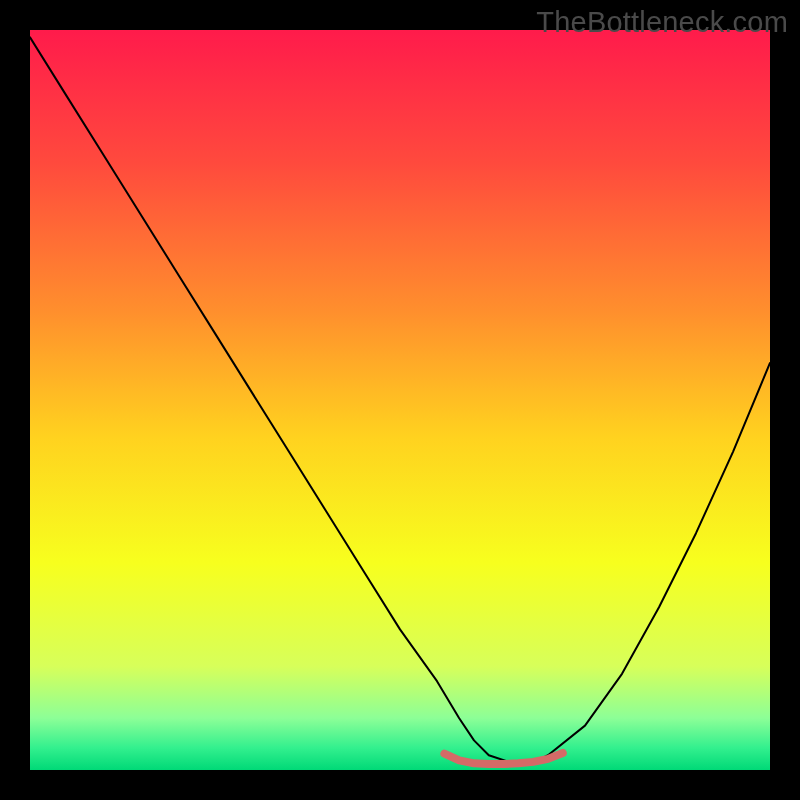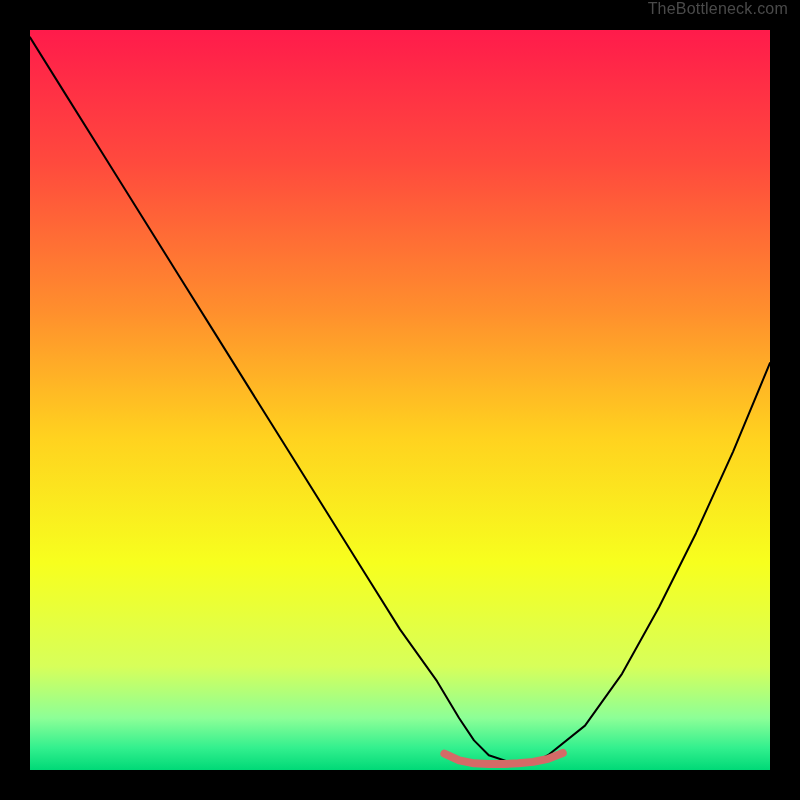--- a/index.html
+++ b/index.html
@@ -11,24 +11,24 @@
     font-family: Arial, Helvetica, sans-serif;
   }
   .frame {
     position: relative;
     width: 800px;
     height: 800px;
     background: #000;
   }
   .watermark {
     position: absolute;
-    top: 0;
+    top: 6px;
     right: 12px;
     color: #4a4a4a;
-    font-size: 16px;
+    font-size: 29px;
     font-weight: 500;
     letter-spacing: 0.2px;
     z-index: 5;
   }
   .plot-outer {
     position: absolute;
     left: 30px;
     right: 30px;
     top: 30px;
     bottom: 30px;

